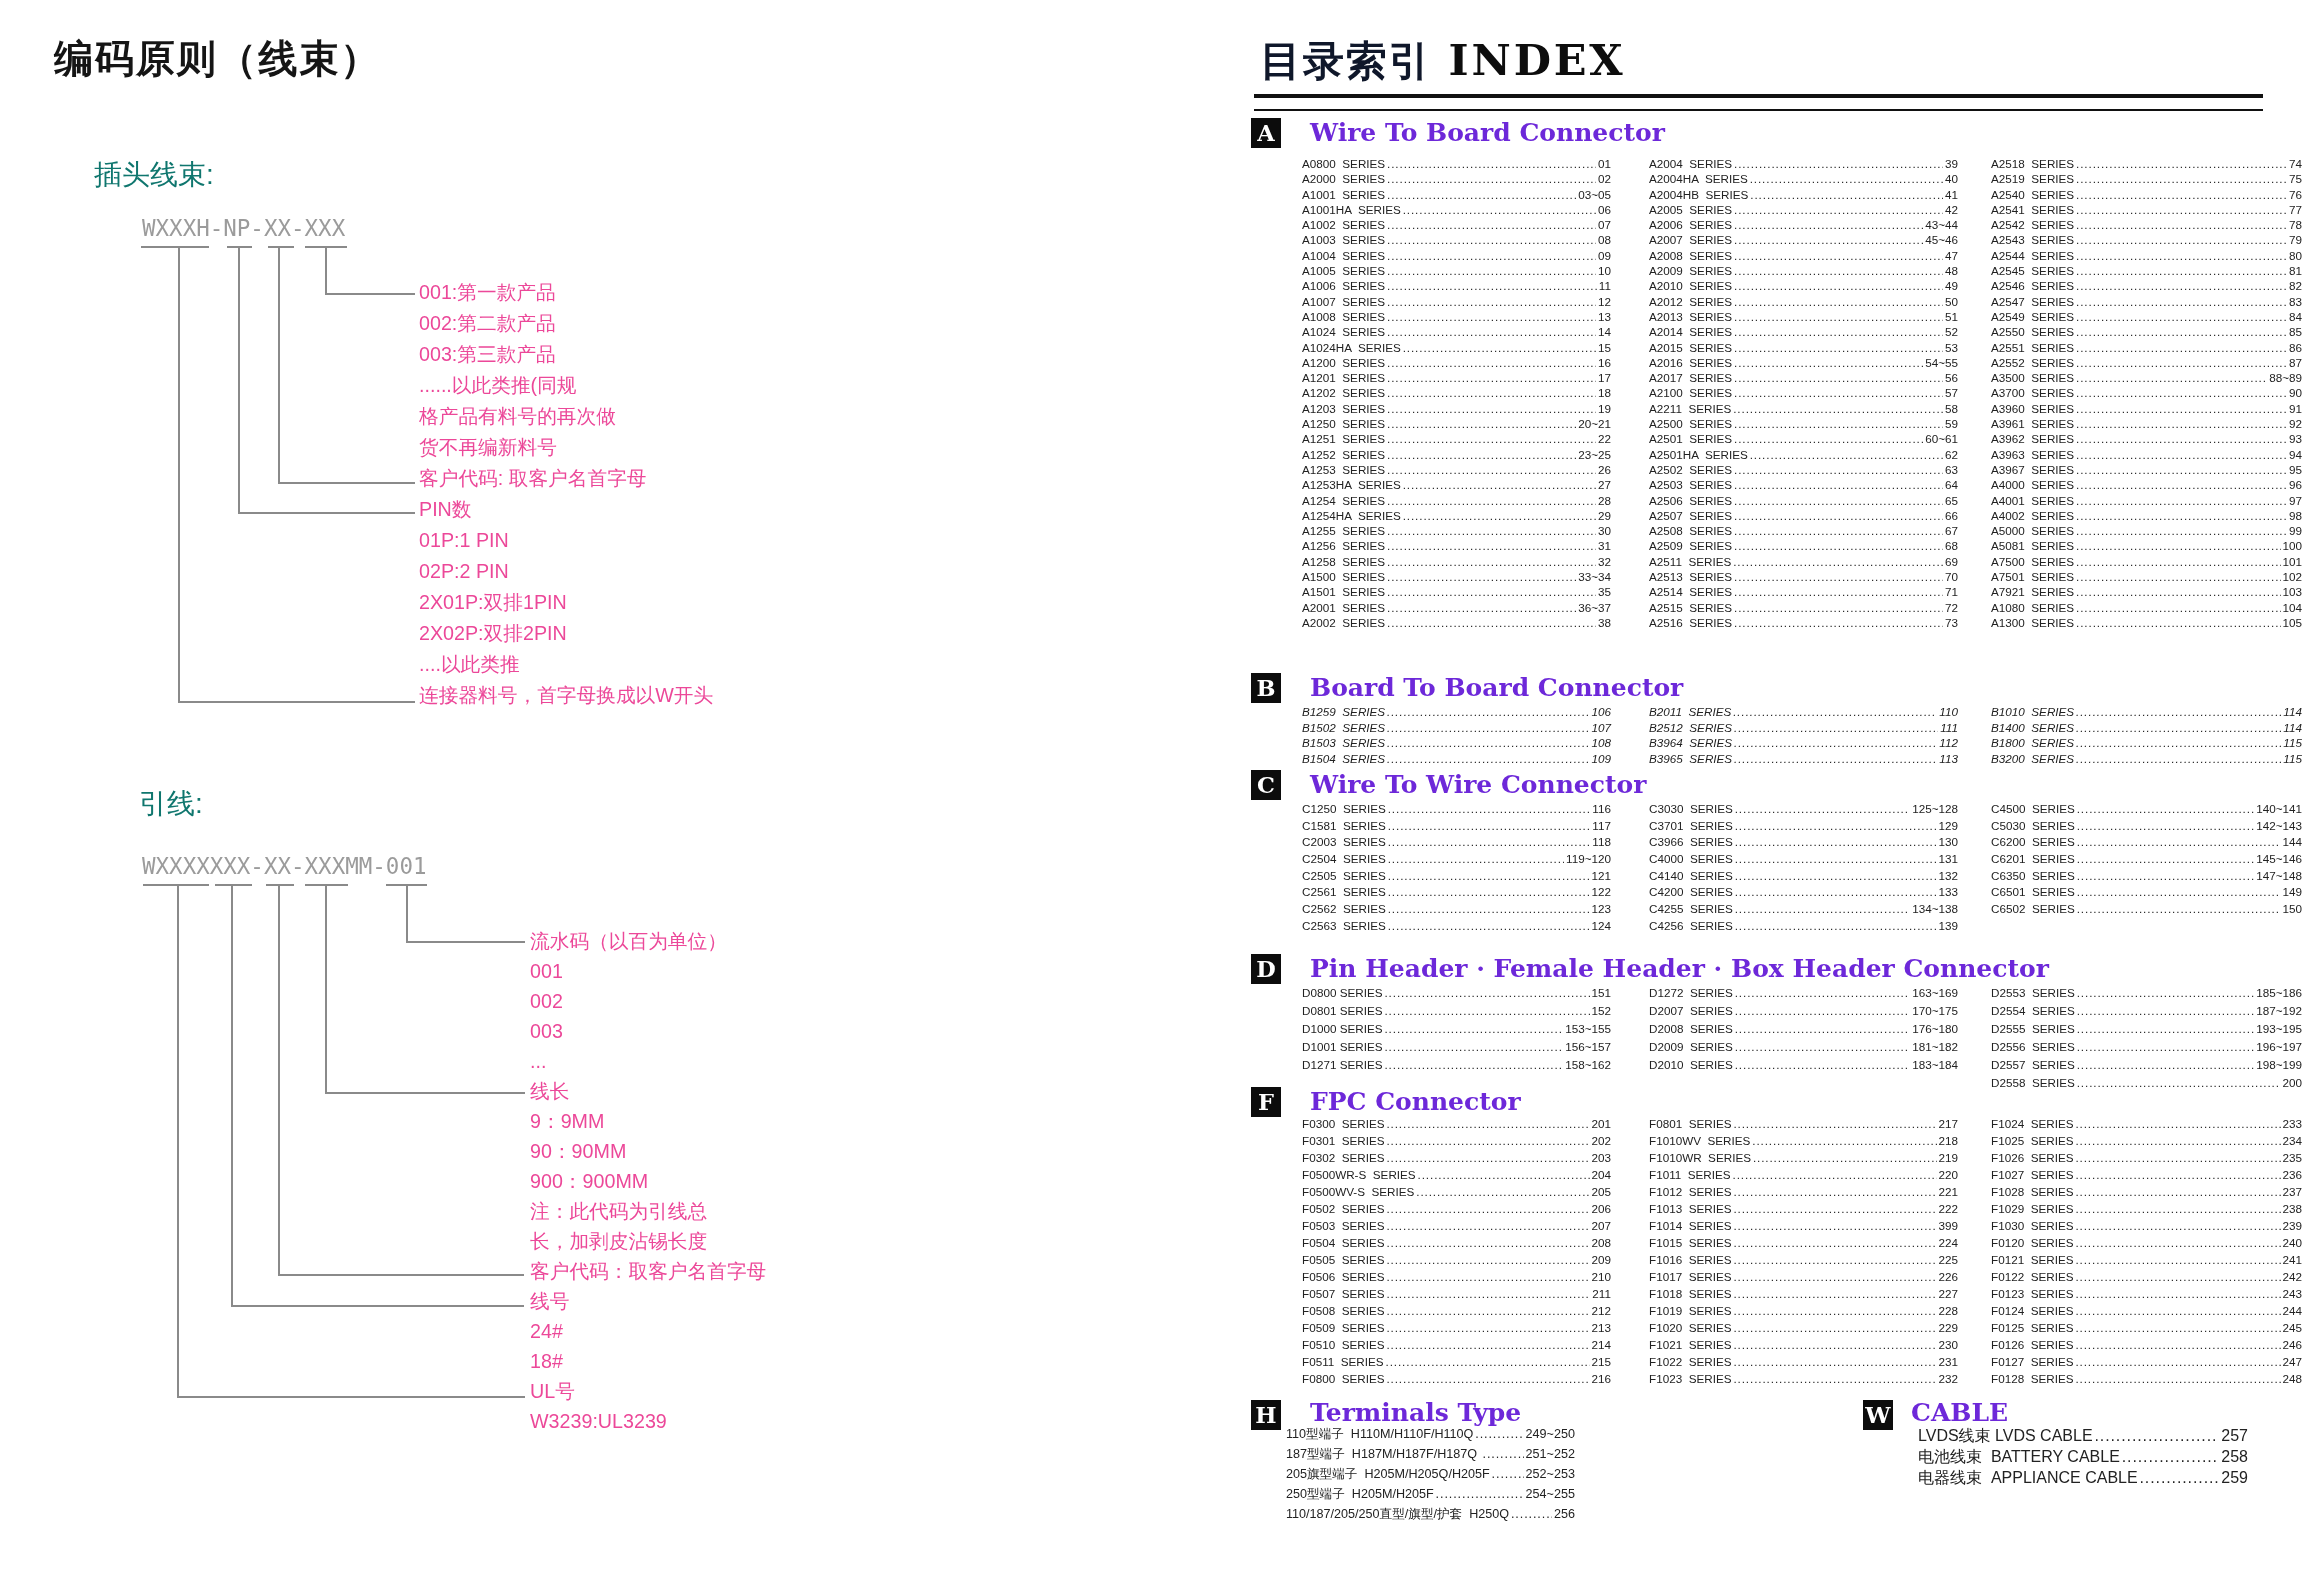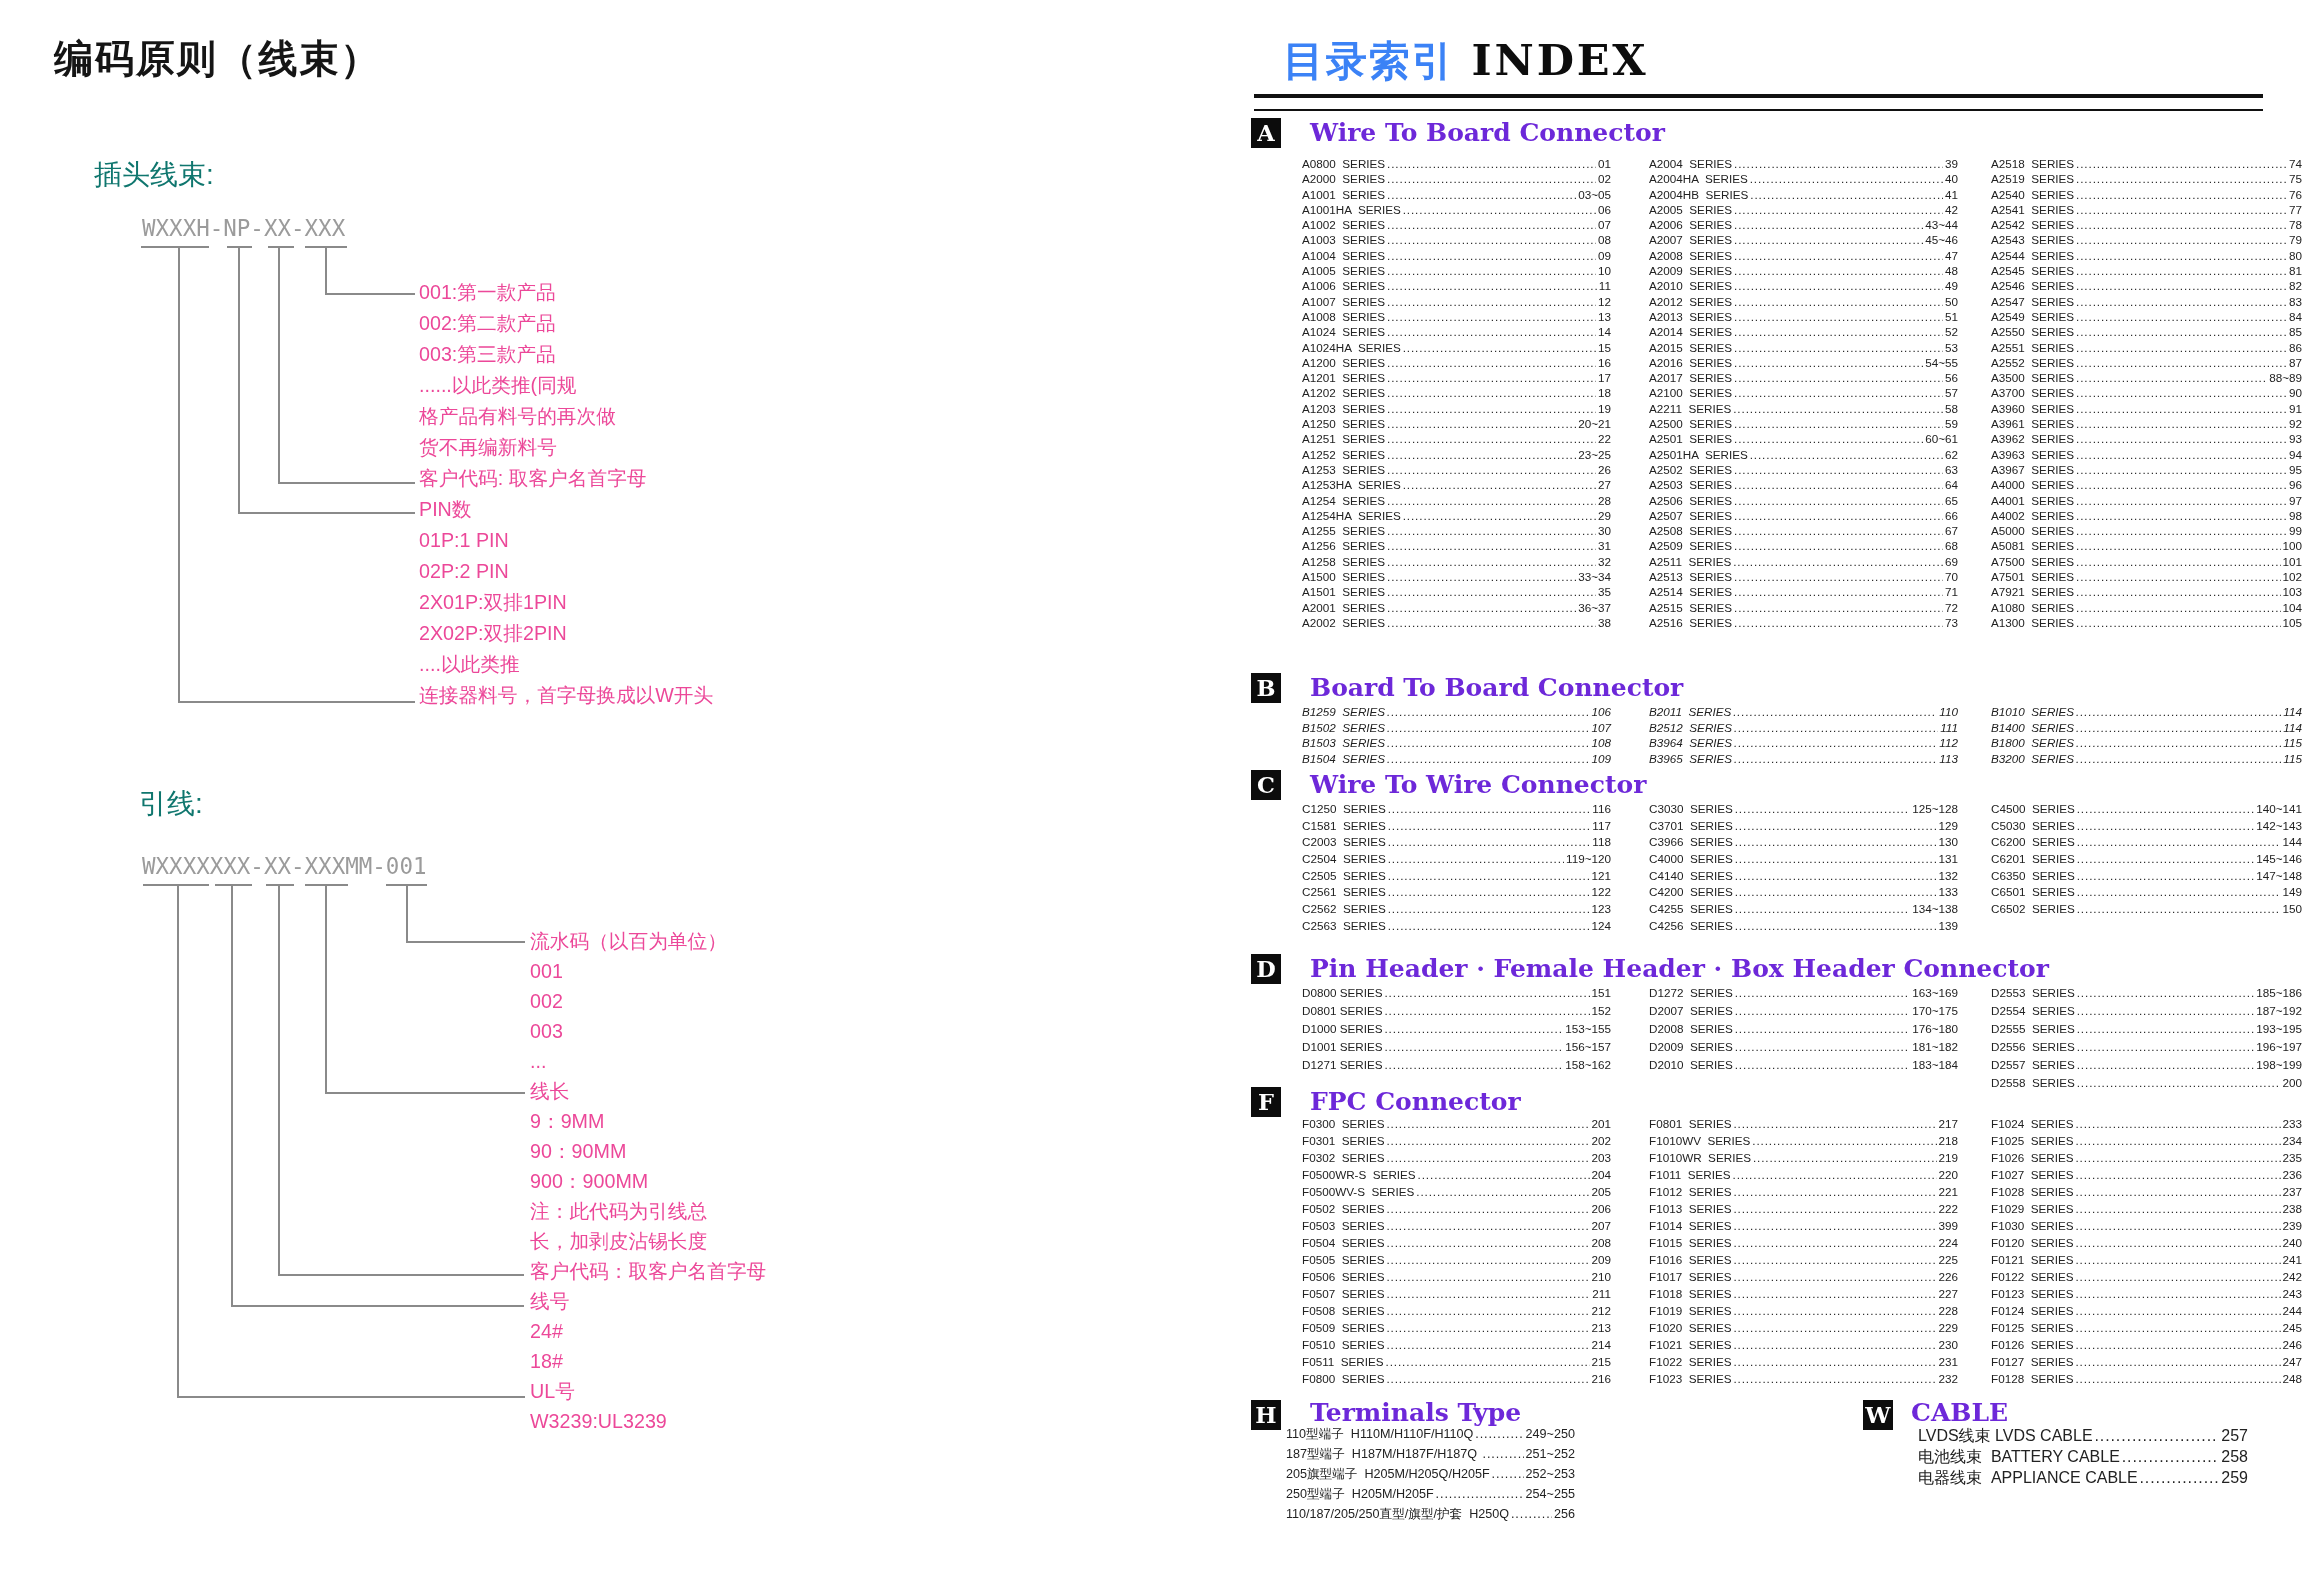--- a/index.html
+++ b/index.html
@@ -10,21 +10,21 @@
   .l-title{position:absolute;left:54px;top:32px;font-size:39px;font-weight:bold;letter-spacing:1.9px;color:#151515;}
   .l-sub{position:absolute;font-size:28px;color:#0f766e;}
   .l-code{position:absolute;font-family:"DejaVu Sans Mono","Liberation Mono",monospace;font-size:22.5px;color:#9b9b9b;letter-spacing:0px;white-space:pre;}
   .ln{position:absolute;background:#8a8a8a;}
   .callouts{position:absolute;font-size:19.7px;color:#ec4899;}
   .callouts .co{height:31px;line-height:31px;white-space:pre;}
   .callouts.bottom .co{height:30px;line-height:30px;}
 
   
   .idx-header{position:absolute;left:1260px;top:34px;white-space:nowrap;}
-  .idx-zh{font-size:41px;font-weight:bold;color:#3b82f6;letter-spacing:1.9px;margin-left:23px;}
+  .idx-zh{font-size:41px;font-weight:bold;color:#0f172a;letter-spacing:1.9px;}
   .idx-en{font-family:"DejaVu Serif","Liberation Serif",serif;font-size:43px;font-weight:bold;color:#0d0d0d;margin-left:17px;letter-spacing:2.8px;}
   .idx-rule{position:absolute;left:1254px;top:94px;width:1009px;height:11.2px;border-top:4.7px solid #111;border-bottom:2.8px solid #111;}
 
   .badge{position:absolute;width:30px;height:30px;background:#0c0c0c;color:#fff;font-family:"DejaVu Serif","Liberation Serif",serif;font-weight:bold;font-size:22.5px;text-align:center;line-height:30px;}
   .sec-title{position:absolute;font-family:"DejaVu Serif","Liberation Serif",serif;font-weight:bold;font-size:25px;color:#6d28d9;white-space:nowrap;}
 
   .col{position:absolute;font-size:11.7px;color:#222;}
   .row{display:flex;align-items:baseline;}
   .lbl{white-space:pre;}
   .dots{flex:1;overflow:hidden;white-space:nowrap;margin:0 1.9px;}

